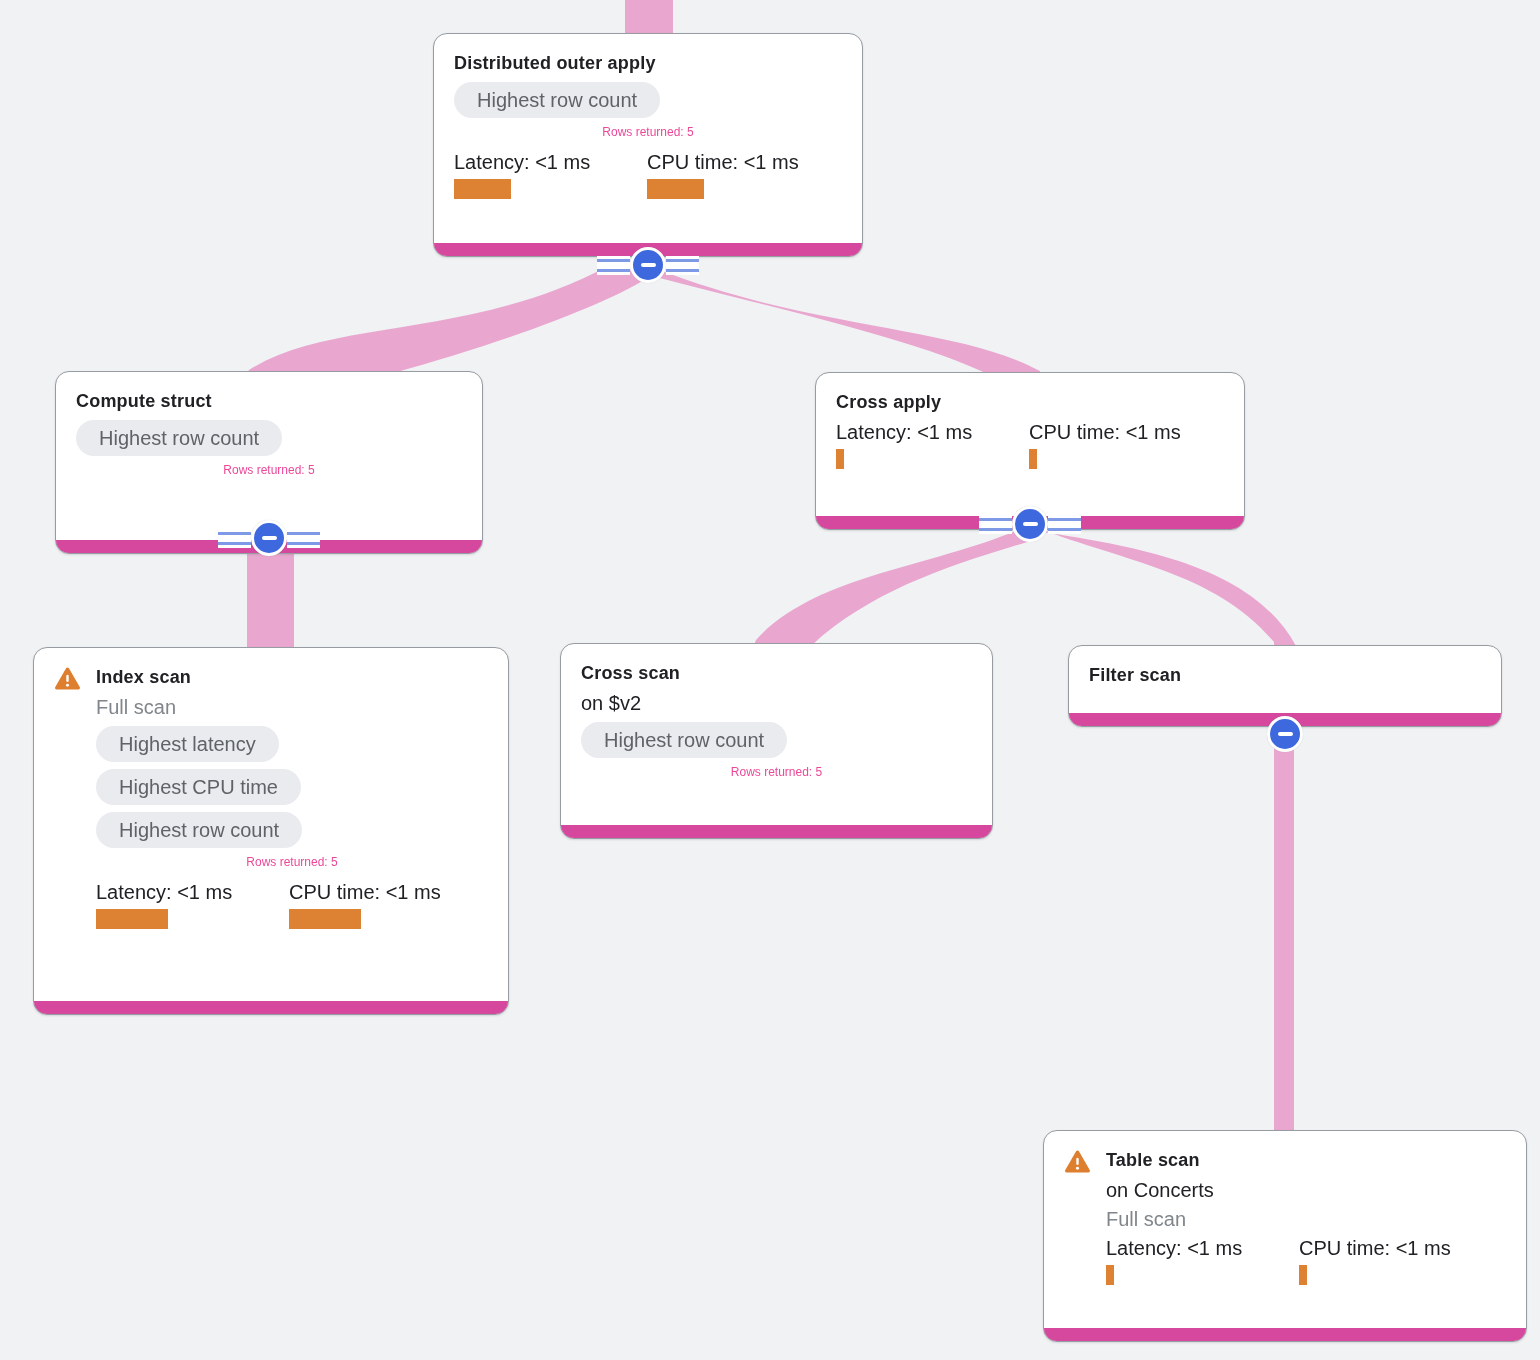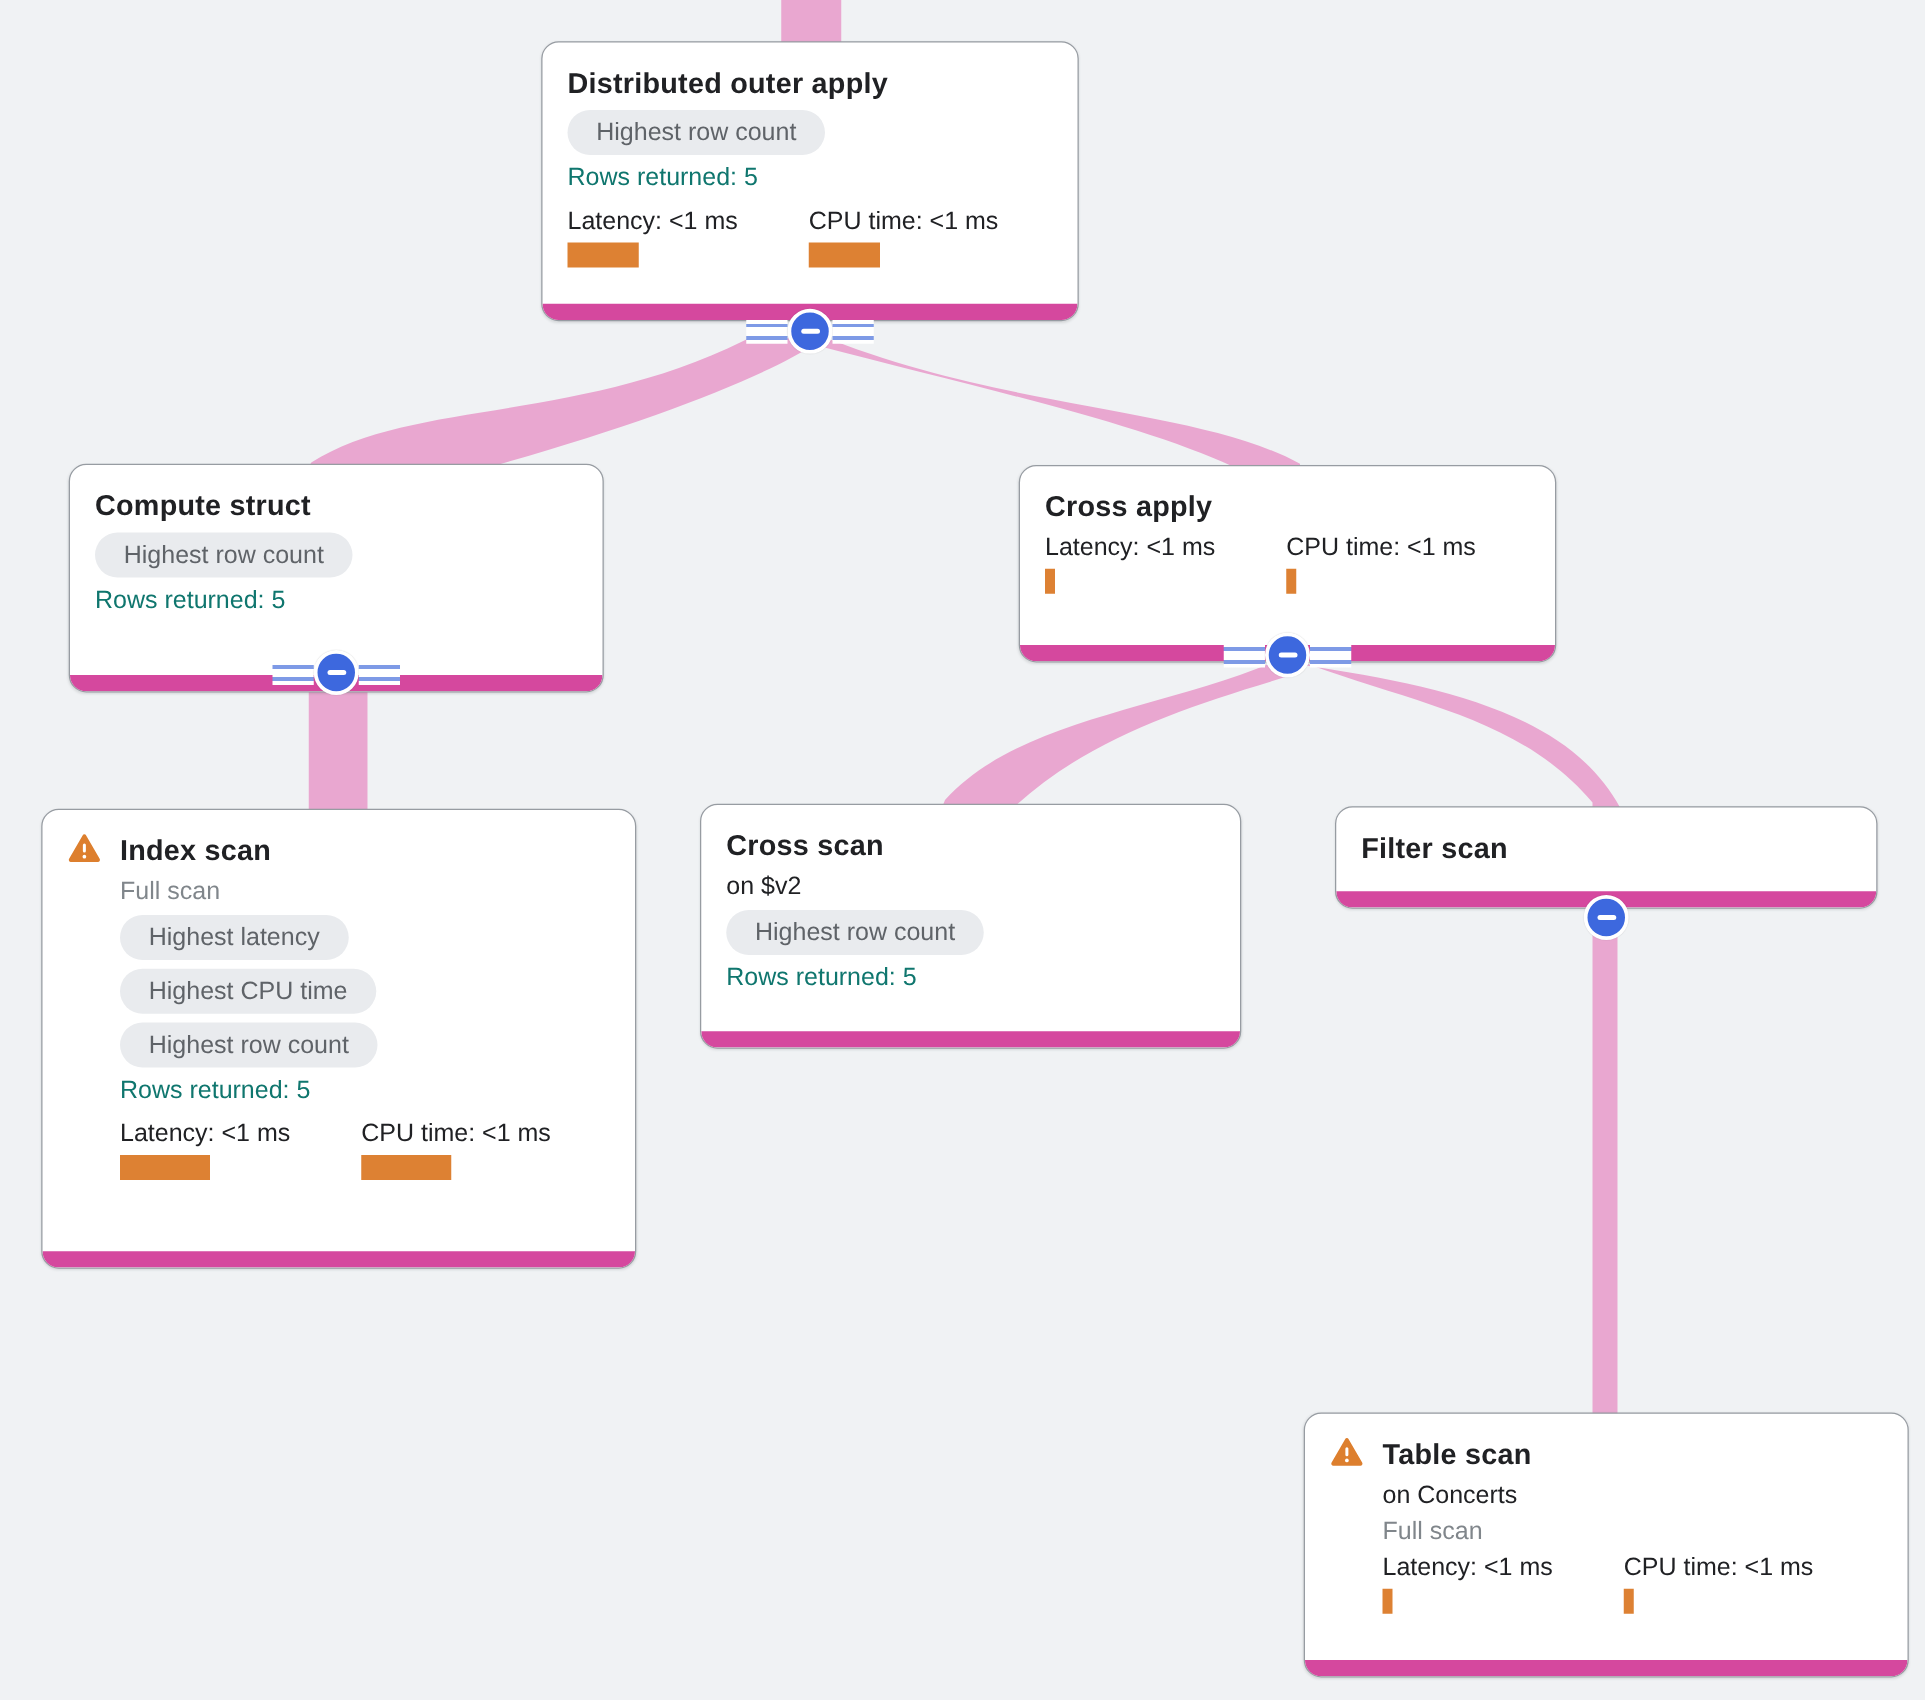--- a/index.html
+++ b/index.html
@@ -25,35 +25,35 @@
     box-sizing:border-box;
   }
   .accent{
     position:absolute;left:0;right:0;bottom:0;height:13px;
     background:#d5489e;
   }
   .card-body{padding:17px 20px 10px 20px;display:flex;align-items:flex-start;}
   .warn{flex:0 0 42px;padding-top:2px;}
   .content{flex:1 1 auto;min-width:0;}
   .title{
-    font-size:23px;font-weight:700;color:#202124;
+    font-size:18px;font-weight:700;color:#202124;
     letter-spacing:.2px;margin:2px 0 8px 0;
   }
   .sub{font-size:20px;color:#202124;margin:2px 0 6px 0;}
   .muted{color:#80868b;}
   .badges{margin:2px 0 4px 0;}
   .badge{
     display:table;
     background:#e9ebee;color:#5f6368;
     font-size:20px;line-height:1;
     padding:8px 23px;border-radius:19px;
     margin:7px 0;
     white-space:nowrap;
   }
-  .rows{font-size:20px;color:#0f766e;margin:6px 0 12px 0;}
+  .rows{font-size:12px;color:#ec4899;margin:6px 0 12px 0;text-align:center;}
   .metrics{display:flex;margin-top:2px;}
   .metric{width:193px;flex:0 0 auto;}
   .metric-label{font-size:20px;color:#202124;white-space:nowrap;}
   .bar{height:20px;background:#dd8133;margin-top:5px;width:10px;}
   
   .collapse{
     position:absolute;z-index:2;
     display:flex;align-items:center;
     transform:translate(-50%,-50%);
     cursor:pointer;

